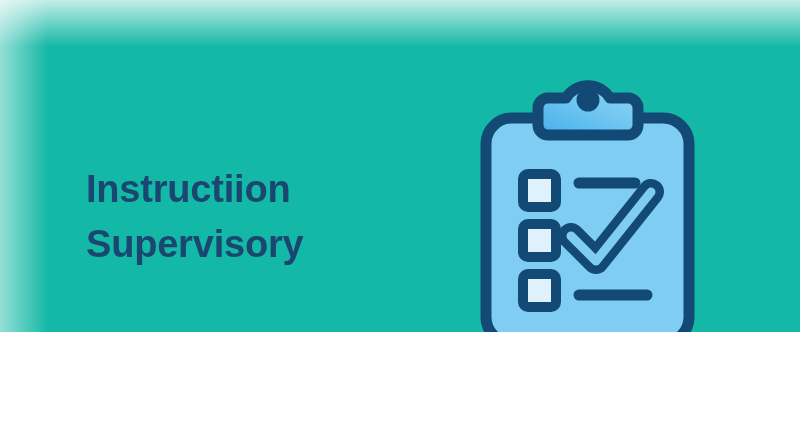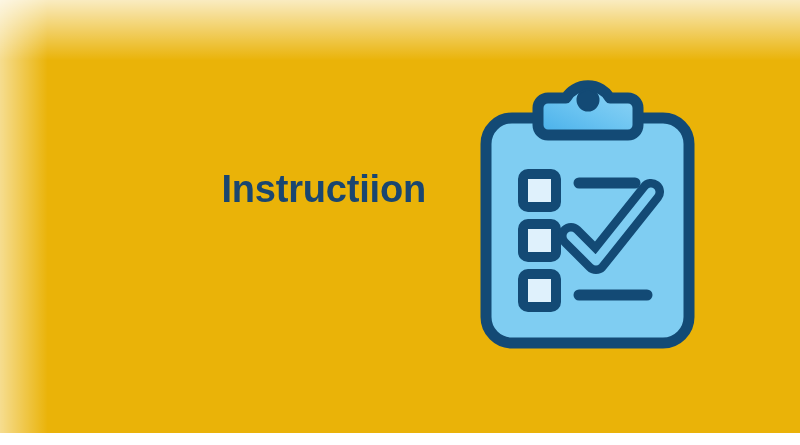--- a/index.html
+++ b/index.html
@@ -9,25 +9,24 @@
   body {
     width: 800px;
     height: 445px;
     overflow: hidden;
     font-family: "Liberation Sans", sans-serif;
   }
 
   #canvas {
     position: relative;
     width: 800px;
-    height: 433px;
-    background: #eab308;
+    height: 332px;
+    background: #14b8a6;
     box-sizing: border-box;
     overflow: hidden;
-    text-align: right;
   }
 
   
   #canvas::before {
     content: "";
     position: absolute;
     inset: 0;
     background:
       linear-gradient(180deg, rgba(255,255,255,0.75) 0%, rgba(255,255,255,0) 14%),
       linear-gradient(90deg, rgba(255,255,255,0.55) 0%, rgba(255,255,255,0) 6%);
@@ -66,20 +65,21 @@
     height: 100%;
   }
 </style>
 </head>
 <body>
 
 <div id="canvas">
 
   <div class="headline">
     <span class="line">Instructiion</span>
+    <span class="line">Supervisory</span>
   </div>
 
   <div class="icon-wrap">
     <svg viewBox="0 0 235 280" xmlns="http://www.w3.org/2000/svg" aria-hidden="true">
       <defs>
         <linearGradient id="clipGrad" x1="0" y1="1" x2="1" y2="0">
           <stop offset="0%" stop-color="#46afea"></stop>
           <stop offset="48%" stop-color="#6cc4f1"></stop>
           <stop offset="100%" stop-color="#93d6f6"></stop>
         </linearGradient>

